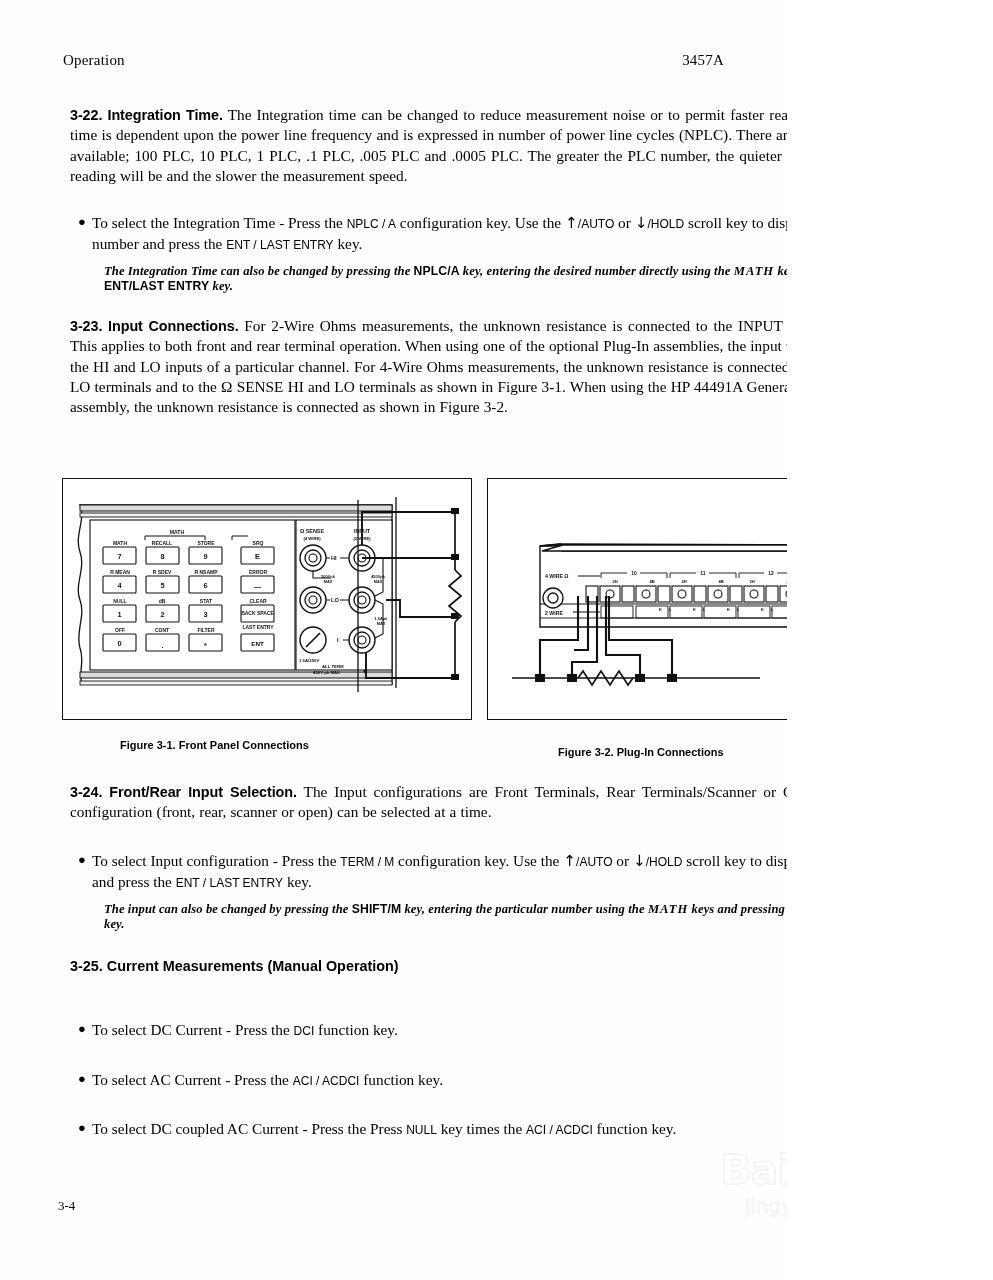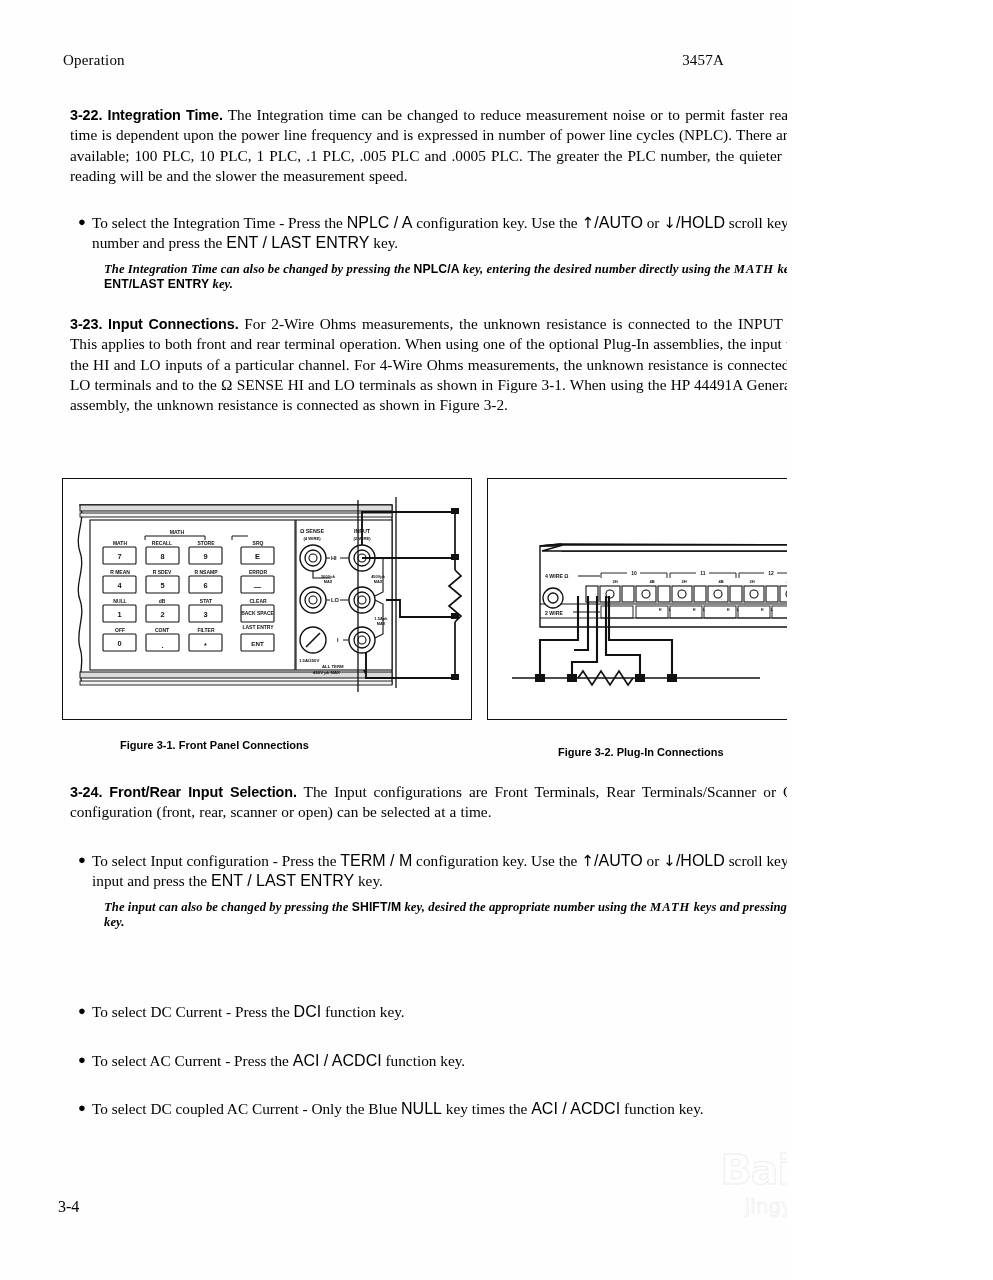--- a/index.html
+++ b/index.html
@@ -59,21 +59,21 @@
     position: relative;
     font-size: 15.3px;
     line-height: 20.6px;
   }
   .bullet .dot {
     position: absolute;
     left: 8px;
     top: -1px;
     font-size: 13px;
   }
-  .sans { font-family: "Liberation Sans", sans-serif; font-size: 16px; }
+  .sans { font-family: "Liberation Sans", sans-serif; font-size: 12px; }
   .arrow { font-family: "DejaVu Sans", sans-serif; }
 
   .note {
     margin: 8px 0 0 34px;
     font-size: 12.6px;
     line-height: 15px;
     font-style: italic;
     font-weight: bold;
     font-family: "Liberation Serif", serif;
     letter-spacing: .1px;
@@ -122,21 +122,21 @@
     white-space: nowrap;
   }
   #cap1 { left: 120px; top: 739px; }
   #cap2 { left: 558px; top: 746px; }
 
   
   .folio {
     position: absolute;
     left: 58px;
     top: 1198px;
-    font-size: 16px;
+    font-size: 13px;
     font-family: "Liberation Serif", serif;
   }
 
   
   .holedot {
     position: absolute;
     background: #080808;
     border-radius: 50%;
   }
   #hole1 { left: 899px; top: 120px;  width: 36px; height: 40px; }
@@ -205,40 +205,41 @@
   <div class="body" style="top:782px;">
 
     <p class="para"><span class="secnum">3-24. Front/Rear Input Selection.</span><span> The Input configurations are Front Terminals, Rear Terminals/Scanner or Open. Only one input configuration (front, rear, scanner or open) can be selected at a time.</span></p>
 
     <div style="height:14px"></div>
 
     <p class="bullet">
       <span class="dot">●</span><span>To select Input configuration - Press the </span><span class="sans">TERM / M</span><span> configuration key. Use the </span><span class="arrow">↑</span><span class="sans">/AUTO</span><span> or </span><span class="arrow">↓</span><span class="sans">/HOLD</span><span> scroll key to display the desired input and press the </span><span class="sans">ENT / LAST ENTRY</span><span> key.</span>
     </p>
 
-    <p class="note"><span>The input can also be changed by pressing the </span><span class="key">SHIFT/M</span><span> key, desired the appropriate number using the </span><span class="mathkeys">MATH</span><span> keys and pressing the </span><span class="key">ENT/LAST ENTRY</span><span> key.</span></p>
+    <p class="note"><span>The input can also be changed by pressing the </span><span class="key">SHIFT/M</span><span> key, entering the particular number using the </span><span class="mathkeys">MATH</span><span> keys and pressing the </span><span class="key">ENT/LAST ENTRY</span><span> key.</span></p>
 
     <div style="height:26px"></div>
 
+    <h4 class="subhead">3-25. Current Measurements (Manual Operation)</h4>
 
     <div style="height:26px"></div>
 
 
     <div style="height:20px"></div>
 
     <p class="bullet" style="margin-bottom:28px">
       <span class="dot">●</span><span>To select DC Current - Press the </span><span class="sans">DCI</span><span> function key.</span>
     </p>
 
     <p class="bullet" style="margin-bottom:28px">
       <span class="dot">●</span><span>To select AC Current - Press the </span><span class="sans">ACI / ACDCI</span><span> function key.</span>
     </p>
 
     <p class="bullet">
-      <span class="dot">●</span><span>To select DC coupled AC Current - Only the Blue </span><span class="sans">NULL</span><span> key times the </span><span class="sans">ACI / ACDCI</span><span> function key.</span>
+      <span class="dot">●</span><span>To select DC coupled AC Current - Press the Press </span><span class="sans">NULL</span><span> key times the </span><span class="sans">ACI / ACDCI</span><span> function key.</span>
     </p>
   </div>
 
   <div class="figbox" id="fig1box"></div>
   <div class="figbox" id="fig2box"></div>
 
   <svg class="figs" id="fig1svg" viewBox="0 0 993 1280" width="993" height="1280" style="position:absolute;left:0;top:0">
 
     <g fill="none" stroke="#111" stroke-width="1.4">
 

